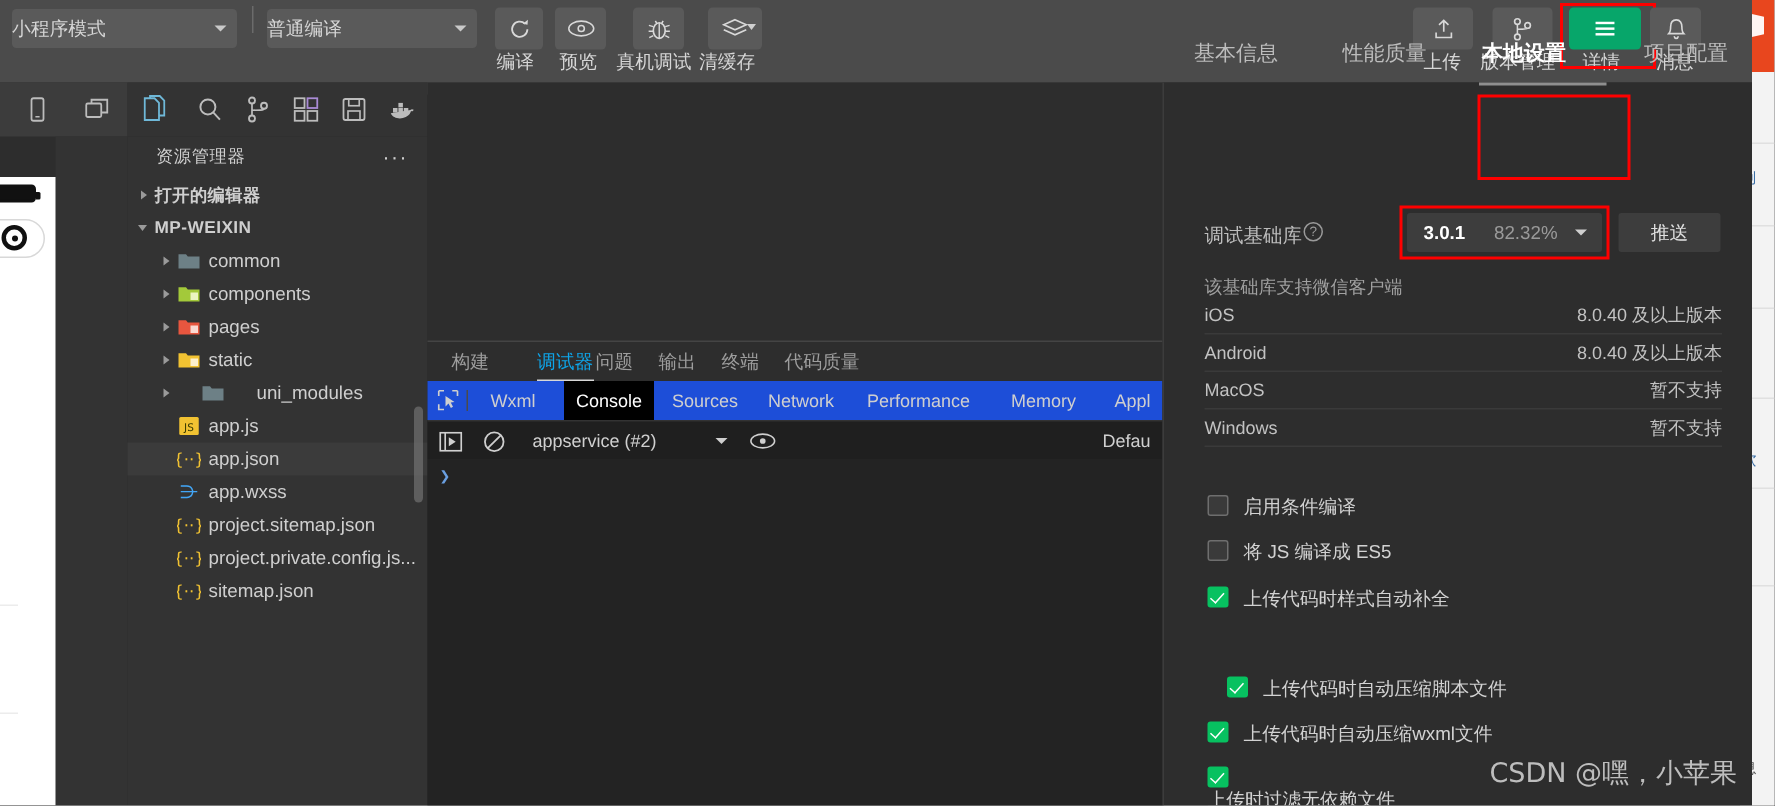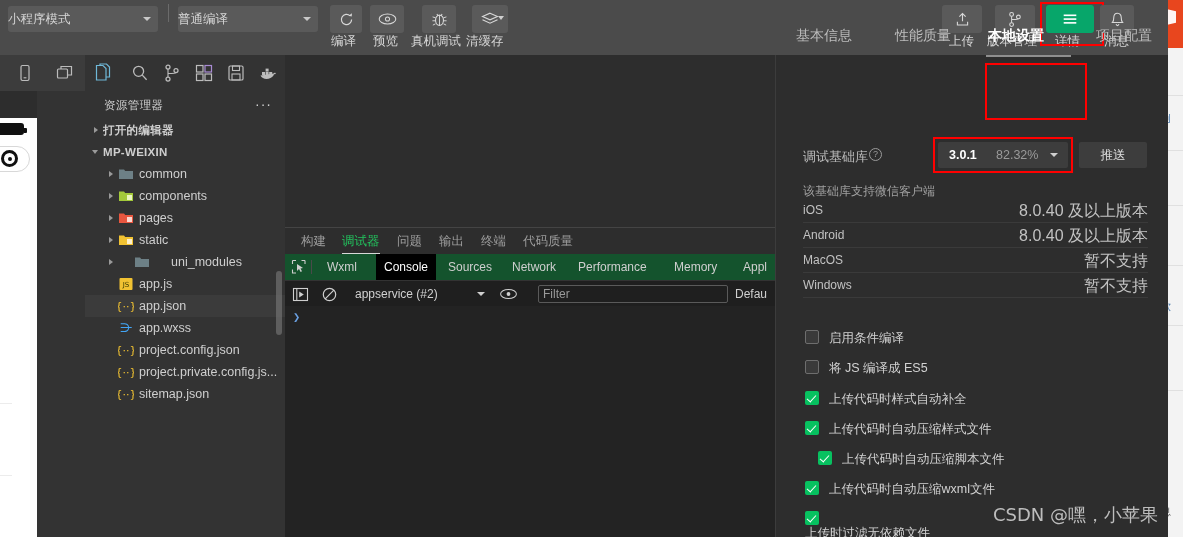--- a/index.html
+++ b/index.html
@@ -181,24 +181,24 @@
     background: #2d2d2d; border-top: 1px solid #444;
   }
   .dbg-tabs {
     position: absolute; top: 0; left: 0; width: 490px; height: 26px;
   }
   .dbg-tab {
     position: absolute; top: 0; height: 26px; line-height: 26px;
     font-size: 12.5px; color: #9d9d9d; cursor: default; user-select: none;
     white-space: nowrap;
   }
-  .dbg-tab.active { color: #22c55e; border-bottom: 1.5px solid #d8d8d8; }
+  .dbg-tab.active { color: #0ea5e9; border-bottom: 1.5px solid #d8d8d8; margin-left: 16px; }
   .dev-tabs {
     position: absolute; top: 26px; left: 0; width: 490px; height: 26px;
-    background: #14532d;
+    background: #1d4ed8;
   }
   .dev-tab {
     position: absolute; top: 0; height: 26px; line-height: 26px;
     font-size: 12px; color: #cfcfcf; padding: 0 8px; cursor: default;
     user-select: none; white-space: nowrap;
   }
   .dev-tab.active { background: #000000; color: #ffffff; }
   .dev-divider {
     position: absolute; top: 6px; left: 26px; width: 1px; height: 14px;
     background: #4a4a4a;
@@ -284,21 +284,21 @@
   .sup-row {
     position: absolute; left: 803px; width: 345px; height: 25px;
     border-bottom: 1px solid #3a3a3a;
   }
   .sup-os {
     position: absolute; left: 0; top: 0; height: 25px; line-height: 25px;
     font-size: 12px; color: #c2c2c2; user-select: none;
   }
   .sup-val {
     position: absolute; right: 0; top: 0; height: 25px; line-height: 25px;
-    font-size: 16px; color: #c2c2c2; user-select: none;
+    font-size: 12px; color: #c2c2c2; user-select: none;
   }
   .chk-row {
     position: absolute; left: 805px; height: 20px;
     display: flex; align-items: flex-start; cursor: default; user-select: none;
   }
   .chk-box {
     width: 14px; height: 14px; flex: 0 0 14px; margin-right: 10px;
     border-radius: 2px; position: relative;
   }
   .chk-box.off { border: 1px solid #6e6e6e; background: #3a3a3a; }
@@ -589,21 +589,21 @@
         </span>
         <span class="fname">app.wxss</span>
       </div>
 
       <div class="sb-row" style="top:248px; padding-left:33px;">
         <span class="ficon">
           <svg width="16" height="16" viewBox="0 0 16 16">
               <text x="8" y="12" font-size="11" font-family="DejaVu Sans" fill="#f1c232" text-anchor="middle">{··}</text>
             </svg>
         </span>
-        <span class="fname">project.config.json</span>
+        <span class="fname">project.sitemap.json</span>
       </div>
 
       <div class="sb-row" style="top:270px; padding-left:33px;">
         <span class="ficon">
           <svg width="16" height="16" viewBox="0 0 16 16">
               <text x="8" y="12" font-size="11" font-family="DejaVu Sans" fill="#f1c232" text-anchor="middle">{··}</text>
             </svg>
         </span>
         <span class="fname">project.private.config.js...</span>
       </div>
@@ -667,21 +667,20 @@
           </svg>
         </div>
         <div class="cons-ctx" style="left:70px;">appservice (#2)</div>
         <span style="position:absolute;left:192px;top:11px;border-left:4px solid transparent;border-right:4px solid transparent;border-top:4.5px solid #cfcfcf;"></span>
         <div style="position:absolute;left:214px;top:6px;width:19px;height:14px;">
           <svg width="19" height="14" viewBox="0 0 24 16">
             <ellipse cx="12" cy="8" rx="10" ry="5.8" fill="none" stroke="#cfcfcf" stroke-width="1.3"></ellipse>
             <circle cx="12" cy="8" r="2.4" fill="#cfcfcf"></circle>
           </svg>
         </div>
-        <input class="cons-filter" type="text" placeholder="Filter" style="">
         <div class="cons-default">Defau</div>
       </div>
 
       <div class="cons-body">
         <div class="cons-prompt">❯</div>
       </div>
     </div>
 
     <div class="details"></div>
 
@@ -728,24 +727,20 @@
       <span class="chk-text">启用条件编译</span>
     </div>
     <div class="chk-row" style="top:360px;">
       <span class="chk-box off"></span>
       <span class="chk-text">将 JS 编译成 ES5</span>
     </div>
     <div class="chk-row" style="top:391px;">
       <span class="chk-box on"></span>
       <span class="chk-text">上传代码时样式自动补全</span>
     </div>
-    <div class="chk-row" style="top:421px;">
-      <span class="chk-box on"></span>
-      <span class="chk-text">上传代码时自动压缩样式文件</span>
-    </div>
     <div class="chk-row" style="top:451px;padding-left:13px;">
       <span class="chk-box on"></span>
       <span class="chk-text">上传代码时自动压缩脚本文件</span>
     </div>
     <div class="chk-row" style="top:481px;">
       <span class="chk-box on"></span>
       <span class="chk-text">上传代码时自动压缩wxml文件</span>
     </div>
     <div class="chk-row" style="top:511px;flex-direction:column;">
       <span class="chk-box on"></span>

